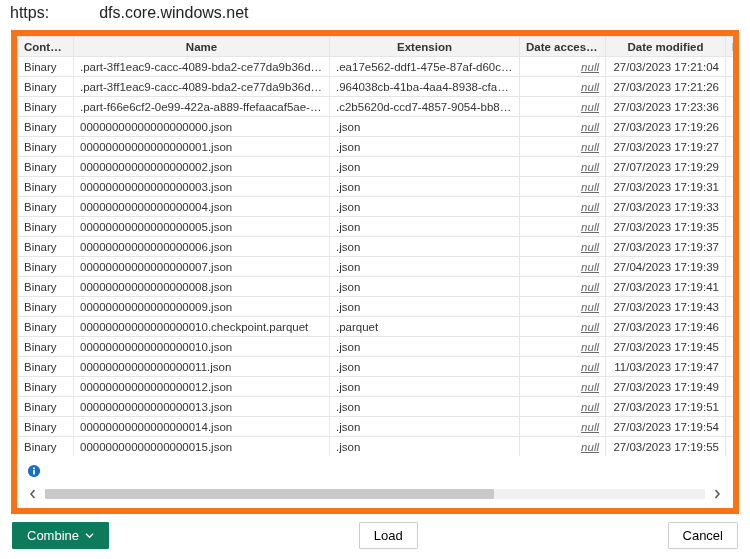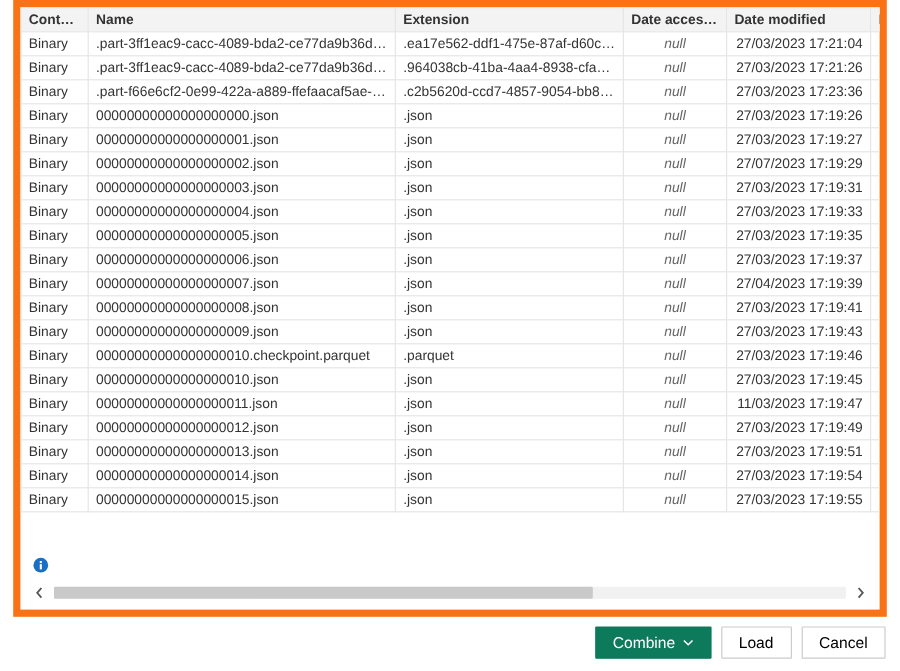--- a/index.html
+++ b/index.html
@@ -5,46 +5,51 @@
   * { box-sizing: border-box; }
   html, body { margin: 0; padding: 0; font-family: 'Segoe UI', Tahoma, sans-serif; font-size: 12px; color: #333; background: #fff; }
   .window { width: 750px; height: 559px; display: flex; flex-direction: column; position: relative; }
   .top-bar { display: flex; align-items: center; padding: 4px 10px 8px 10px; }
   .url { font-size: 16px; color: #222; }
   .url-gap { display: inline-block; width: 50px; }
   .table-wrap { flex: 1 1 auto; border: 6px solid #f97316; margin: 0 11px; overflow: hidden; position: relative; display: flex; flex-direction: column; }
   .table-scroll { overflow: hidden; flex: 1 1 auto; }
   table { border-collapse: collapse; width: 100%; table-layout: fixed; }
   th, td { border: 1px solid #e5e5e5; padding: 3px 6px; text-align: left; white-space: nowrap; overflow: hidden; text-overflow: ellipsis; font-size: 11.5px; height: 20px; }
-  th { background: #f3f3f3; font-weight: 600; }
+  th { background: #f3f3f3; font-weight: 600; text-align: center; }
   th.left { text-align: left; }
   td.right { text-align: right; }
-  td.null { font-style: italic; color: #666; text-align: center; }
+  td.null { font-style: italic; color: #666; text-align: right; text-decoration: underline; }
   .col-content { width: 56px; }
   .col-name { width: 256px; }
   .col-ext { width: 190px; }
   .col-da { width: 86px; }
   .col-dm { width: 120px; }
   .col-dc { width: 42px; }
   .info-row { padding: 8px 10px; display: flex; align-items: center; gap: 6px; color: #444; }
   .info-icon-wrap { width: 14px; height: 14px; display: inline-flex; align-items: center; justify-content: center; }
   .scrollbar-row { display: flex; align-items: center; padding: 0 8px 6px 8px; gap: 4px; }
   .scroll-arrow { width: 16px; height: 16px; display: inline-flex; align-items: center; justify-content: center; color: #555; cursor: pointer; }
   .scroll-track { flex: 1; height: 10px; background: #f1f1f1; border-radius: 1px; position: relative; }
   .scroll-thumb { position: absolute; left: 0; top: 0; height: 10px; width: 68%; background: #c9c9c9; border-radius: 1px; }
-  .button-row { display: flex; justify-content: flex-end; gap: 8px; padding: 8px 12px 10px 12px; }
+  .button-row { display: flex; justify-content: space-between; gap: 8px; padding: 8px 12px 10px 12px; }
   .btn { padding: 5px 14px; border: 1px solid #ccc; background: #fff; font-size: 13px; cursor: pointer; border-radius: 1px; }
   .btn.primary { background: #0c7a5b; border-color: #0c7a5b; color: #fff; display: inline-flex; align-items: center; gap: 6px; }
   .chev { display: inline-block; }
 </style>
 </head>
 <body>
 
 <div class="window">
 
+  <div class="top-bar">
+    <span class="url">
+      <span>https:</span><span class="url-gap"></span><span>dfs.core.windows.net</span>
+    </span>
+  </div>
 
   <div class="table-wrap">
     <div class="table-scroll">
       <table>
         <colgroup>
           <col class="col-content">
             <col class="col-name">
             <col class="col-ext">
             <col class="col-da">
             <col class="col-dm">

